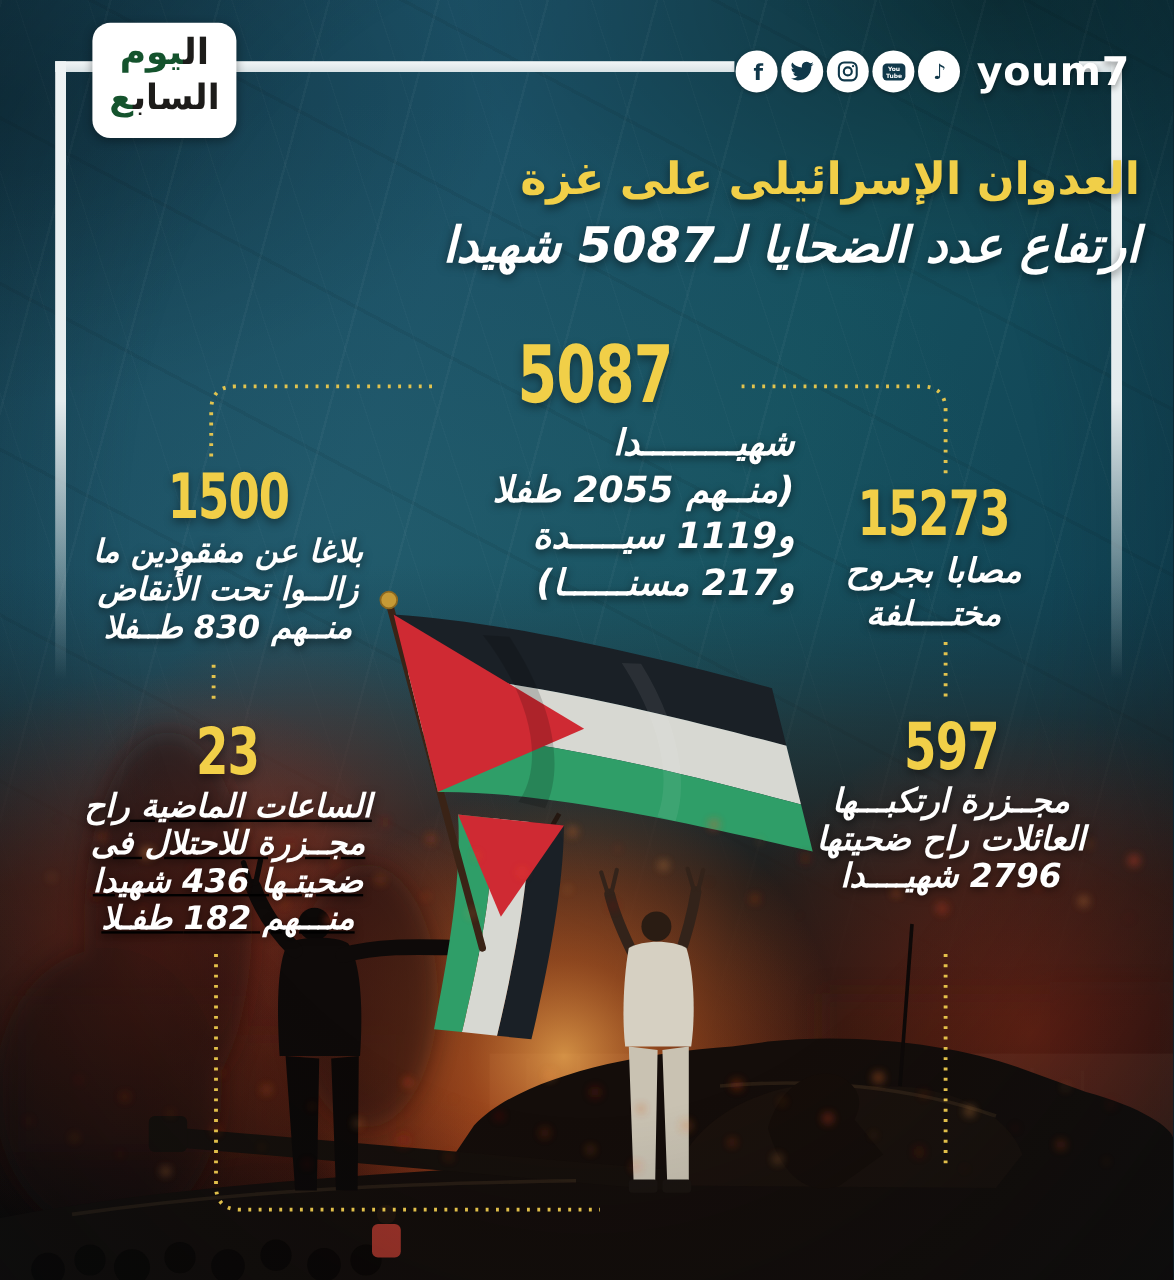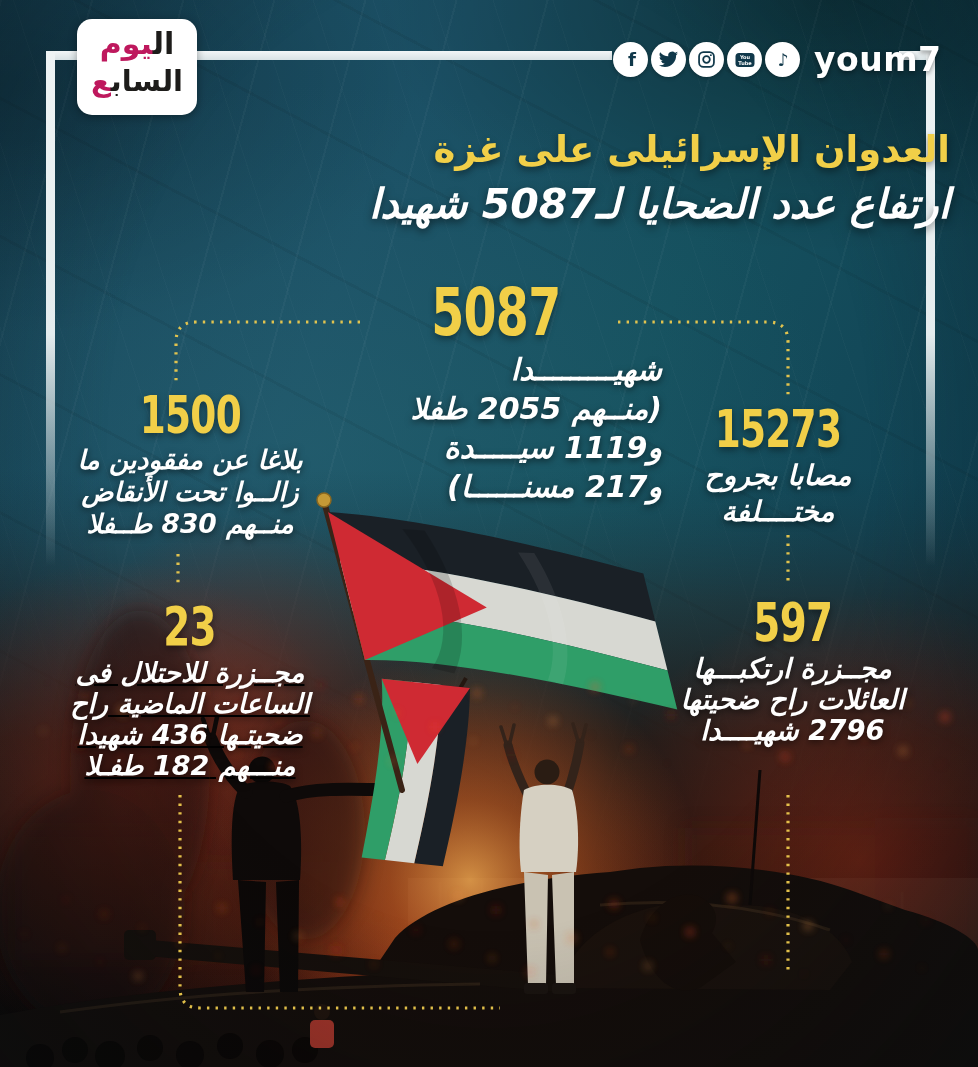--- a/index.html
+++ b/index.html
@@ -25,21 +25,21 @@
   
   .ftop{position:absolute;top:51px;height:9px;z-index:10;background:linear-gradient(#f2f6f7,#d8e2e5);}
   .fside{position:absolute;top:51px;width:9px;height:515px;z-index:10;
     background:linear-gradient(180deg,#eef3f4 0%,#e4ecee 55%,rgba(228,236,238,0) 100%);}
   
   .logo{position:absolute;left:77px;top:19px;width:120px;height:96px;background:#fff;
     border-radius:15px;z-index:11;text-align:center;direction:rtl;
     box-shadow:0 2px 8px rgba(0,0,0,.35);padding-top:7px;box-sizing:border-box;}
   .logo .l1{font-size:30px;font-weight:bold;line-height:36px;color:#1d1c1a;letter-spacing:-1px;}
   .logo .l2{font-size:29px;font-weight:bold;line-height:38px;color:#1d1c1a;letter-spacing:-1px;}
-  .logo .red{color:#be185d;}
+  .logo .red{color:#14532d;}
   
   .social{position:absolute;left:613px;top:40px;z-index:11;display:flex;align-items:center;gap:3px;}
   .sicon{width:35px;height:35px;border-radius:50%;background:#fff;display:flex;
     align-items:center;justify-content:center;box-shadow:0 1px 4px rgba(0,0,0,.3);}
   .handle{color:#fff;font-size:33px;font-weight:bold;margin-left:11px;letter-spacing:.5px;
     text-shadow:0 2px 5px rgba(0,0,0,.4);}
   
   .titles{position:absolute;left:130px;top:126px;width:820px;z-index:20;direction:rtl;}
   .t1{color:#f1cf48;font-size:37px;font-weight:bold;line-height:47px;text-shadow:0 3px 7px rgba(0,0,0,.45);}
   .t2{color:#ffffff;font-size:41px;font-weight:bold;font-style:italic;line-height:52px;margin-top:5px;
@@ -348,22 +348,22 @@
   </div>
 
   <div class="stat" id="injured">
     <div class="num"><span class="squeeze">15273</span></div>
     <div class="ln">مصابا بجروح</div>
     <div class="ln">مختــــلفة</div>
   </div>
 
   <div class="stat" id="recent">
     <div class="num"><span class="squeeze">23</span></div>
+    <div class="ln">الساعات الماضية راح</div>
     <div class="ln">مجــزرة للاحتلال فى</div>
-    <div class="ln">الساعات الماضية راح</div>
     <div class="ln">ضحيتـها 436 شهيدا</div>
     <div class="ln">منـــهم 182 طفـلا</div>
   </div>
 
   <div class="stat" id="families">
     <div class="num"><span class="squeeze">597</span></div>
     <div class="ln">مجــزرة ارتكبـــها</div>
     <div class="ln">العائلات راح ضحيتها</div>
     <div class="ln">2796 شهيــــدا</div>
   </div>

